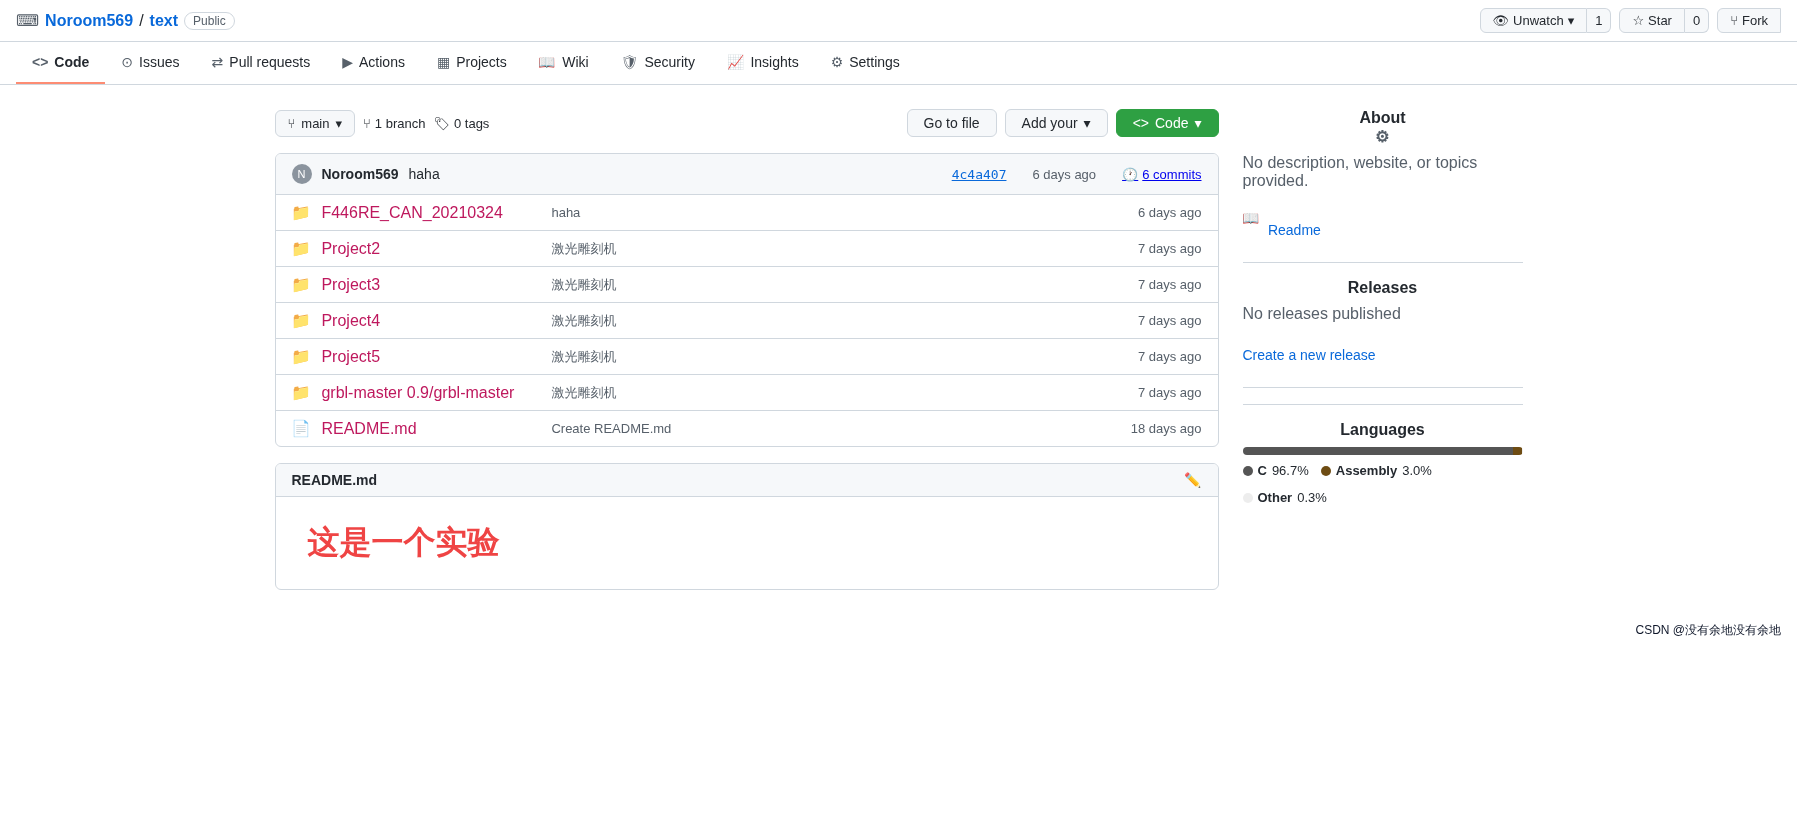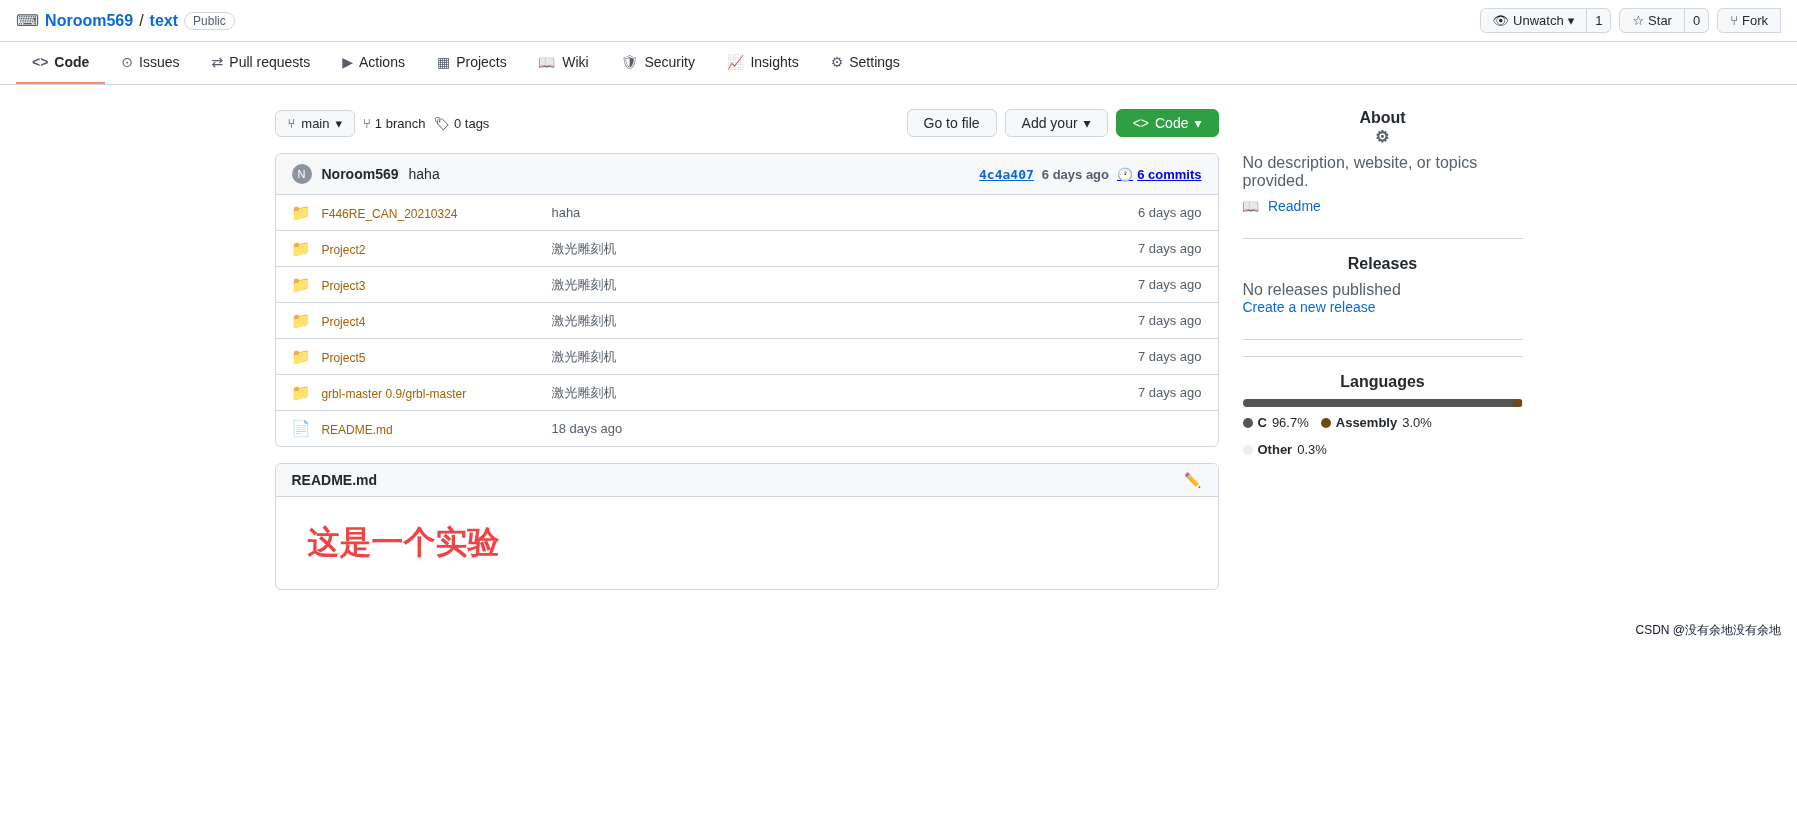--- a/index.html
+++ b/index.html
@@ -177,39 +177,38 @@
       font-size: 11px;
       color: #fff;
       overflow: hidden;
     }
     .commit-author { font-weight: 600; font-size: 14px; color: #24292f; }
     .commit-message { font-size: 14px; color: #24292f; }
     .commit-meta {
       margin-left: auto;
       display: flex;
       align-items: center;
-      gap: 8px;
+      gap: 26px;
       font-size: 13px;
       color: #57606a;
-      font-weight: bold;
     }
     .commit-hash { color: #0969da; font-family: monospace; }
     .commit-link { display: flex; align-items: center; gap: 4px; }
     .file-row {
       display: flex;
       align-items: center;
       padding: 8px 16px;
       border-bottom: 1px solid #d0d7de;
       gap: 10px;
     }
     .file-row:last-child { border-bottom: none; }
     .file-icon { color: #54aeff; font-size: 16px; }
     .file-icon-doc { color: #57606a; font-size: 16px; }
     .file-name { flex: 0 0 220px; }
-    .file-name a { color: #a16207; text-decoration: none; font-size: 12px; }
+    .file-name a { color: #be185d; text-decoration: none; font-size: 16px; }
     .file-commit { flex: 1; color: #57606a; font-size: 13px; }
     .file-time { color: #57606a; font-size: 13px; white-space: nowrap; }
 
     
     .readme-box {
       border: 1px solid #d0d7de;
       border-radius: 6px;
       margin-top: 16px;
       overflow: hidden;
     }
@@ -232,21 +231,21 @@
       display: flex;
       align-items: center;
       justify-content: space-between;
       font-size: 16px;
       font-weight: 600;
       margin-bottom: 8px;
       flex-direction: column;
     }
     .sidebar-text { font-size: 16px; color: #57606a; }
     .sidebar-divider { border: none; border-top: 1px solid #d0d7de; margin: 16px 0; }
-    .sidebar-link { color: #0969da; text-decoration: none; font-size: 14px; }
+    .sidebar-link { color: #0969da; text-decoration: none; font-size: 14px; margin-top: 24px; }
     .sidebar-item-row {
       display: flex;
       align-items: center;
       gap: 8px;
       font-size: 14px;
       color: #24292f;
       margin-bottom: 6px;
     }
 
     
@@ -452,20 +451,21 @@
           <a href="#">grbl-master 0.9/grbl-master</a>
         </div>
         <div class="file-commit">激光雕刻机</div>
         <div class="file-time">7 days ago</div>
       </div>
       <div class="file-row">
         <span class="file-icon-doc">📄</span>
         <div class="file-name">
           <a href="#">README.md</a>
         </div>
+        <div class="file-commit">Create README.md</div>
         <div class="file-time">18 days ago</div>
       </div>
     </div>
 
     <div class="readme-box">
       <div class="readme-header">
         <span class="readme-title">README.md</span>
         <span class="gear-icon">✏️</span>
       </div>
       <div class="readme-body">

